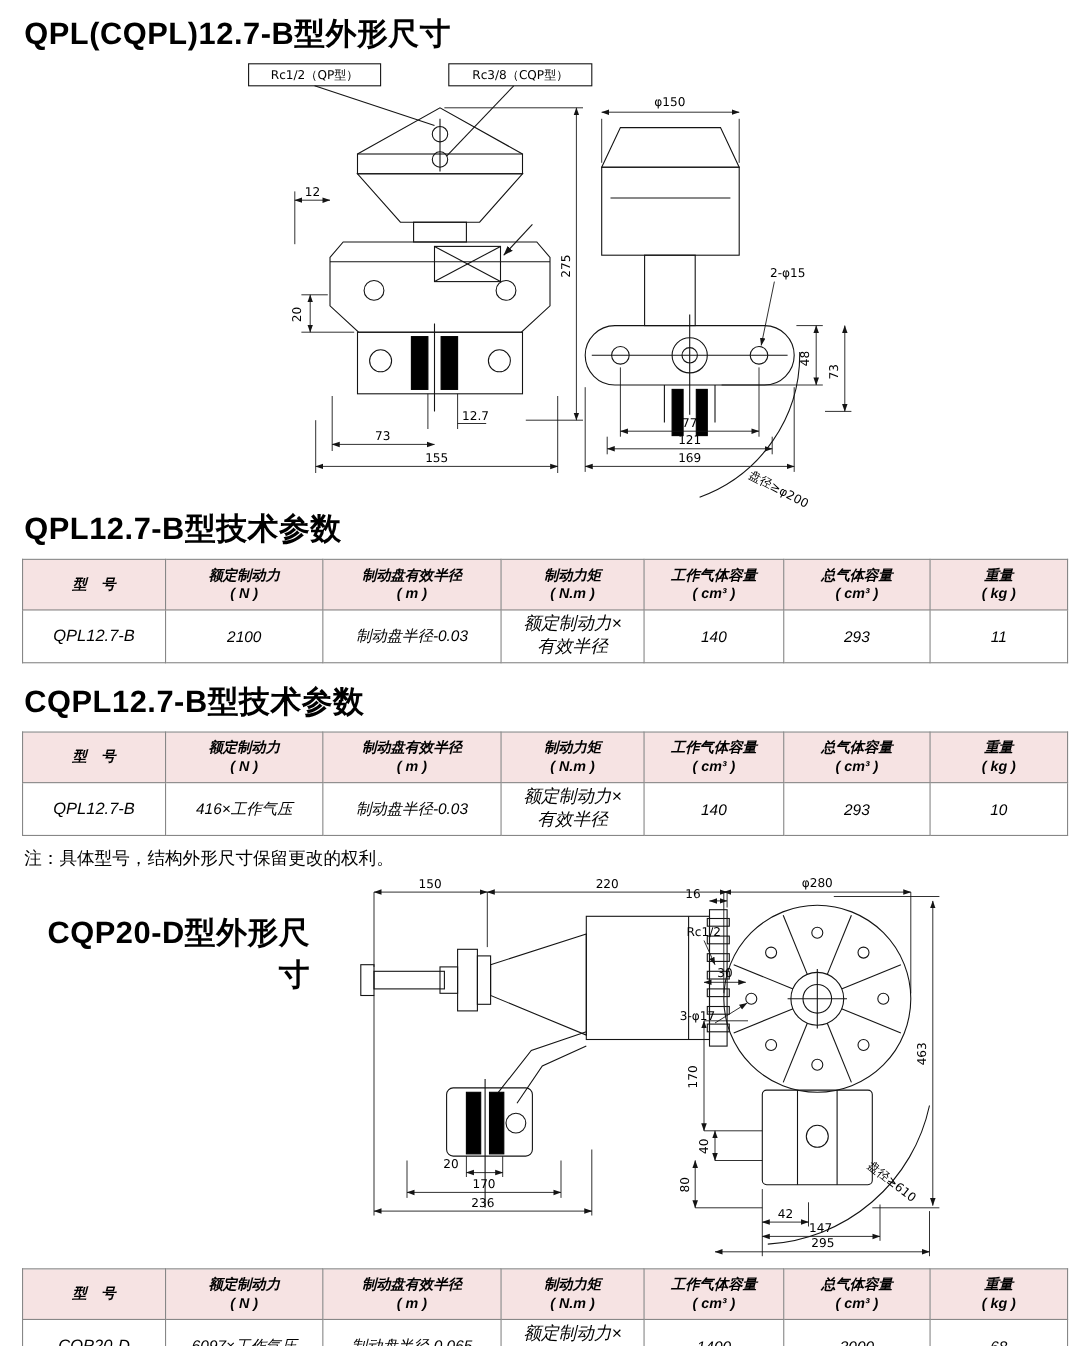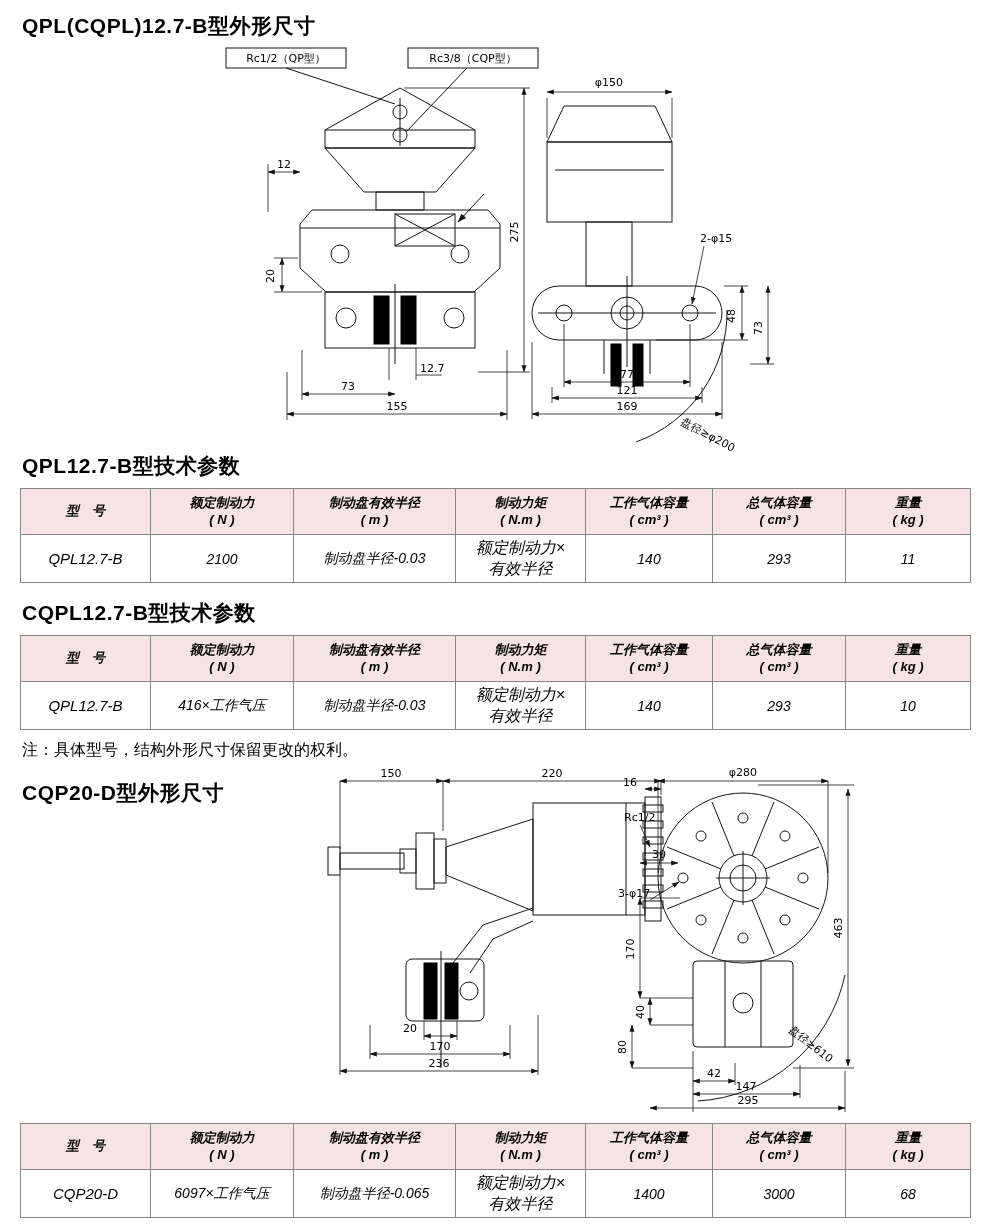--- a/index.html
+++ b/index.html
@@ -9,29 +9,29 @@
     color: #000;
   }
   .page {
     width: 992px;
     min-height: 1224px;
     background: #fff;
     position: relative;
     padding-top: 12px;
   }
   .sec-title {
-    font-size: 21px;
+    font-size: 28px;
     font-weight: 700;
     margin: 0 0 0 22px;
     letter-spacing: .5px;
   }
   .gap-top { margin-top: 16px; }
   .drawing1 { margin: 2px 0 0 212px; text-align: center; }
   .row4 { display: flex; align-items: flex-start; margin-top: 2px; }
-  .row4 .sec-title { margin-top: 16px; flex: 0 0 260px; }
+  .row4 .sec-title { margin-top: 36px; flex: 0 0 260px; text-align: right; }
   .drawing2 { margin-left: 6px; }
   .spec {
     border-collapse: collapse;
     table-layout: fixed;
     margin: 8px 0 0 20px;
     font-style: italic;
   }
   .spec th, .spec td {
     border: 1px solid #878787;
     text-align: center;

